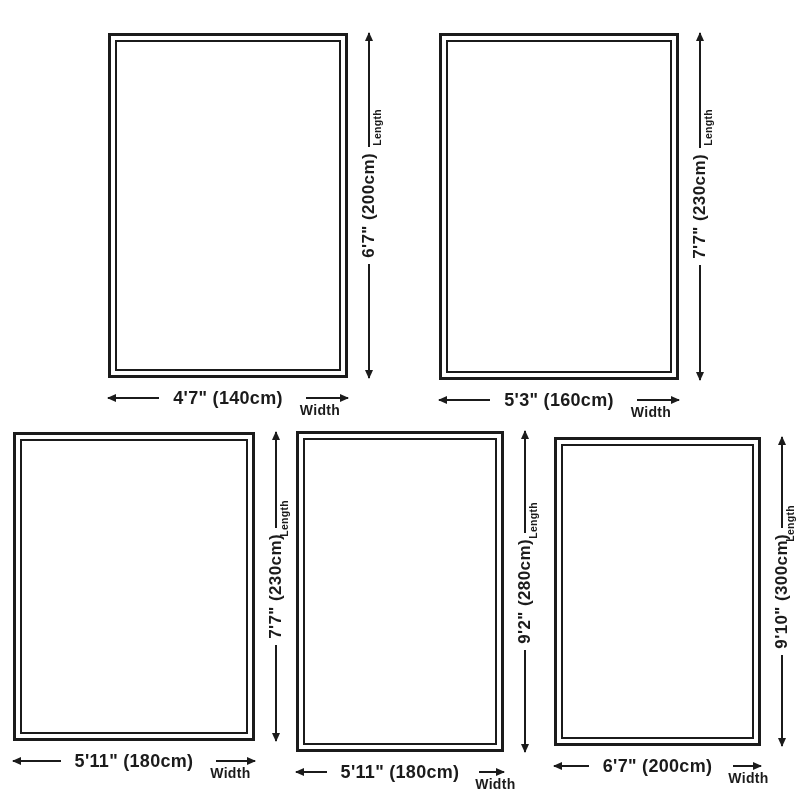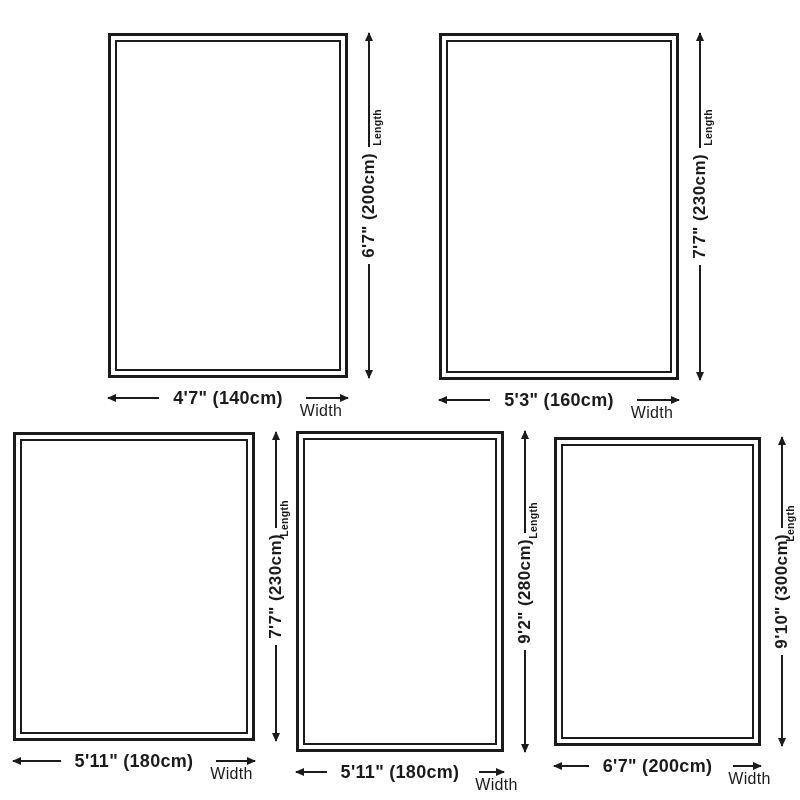--- a/index.html
+++ b/index.html
@@ -64,21 +64,21 @@
     content:""; position:absolute; right:-1px; top:50%; transform:translateY(-50%);
     border:4px solid transparent; border-right:none; border-left:9px solid var(--ink);
   }
   .hbig {
     font-size:18px; font-weight:bold; letter-spacing:.3px;
     margin:0 14px; white-space:nowrap; color:var(--ink);
   }
   .hright { position:relative; flex:1 1 auto; height:100%; }
   .hsmall {
     position:absolute; left:6%; top:calc(50% + 4px);
-    font-size:16px; font-weight:normal; letter-spacing:.3px; color:var(--ink);
+    font-size:14px; font-weight:bold; letter-spacing:.3px; color:var(--ink);
   }
 </style>
 </head>
 <body>
 
 <div class="canvas" style="--ink: #1b1b1b; background: rgb(255, 255, 255);">
 
   <section class="panel" style="left:108px; top:33px; width:286px; height:385px;">
     <div class="rug" style="width:240px; height:345px;">
       <div class="rug-inner"></div>

